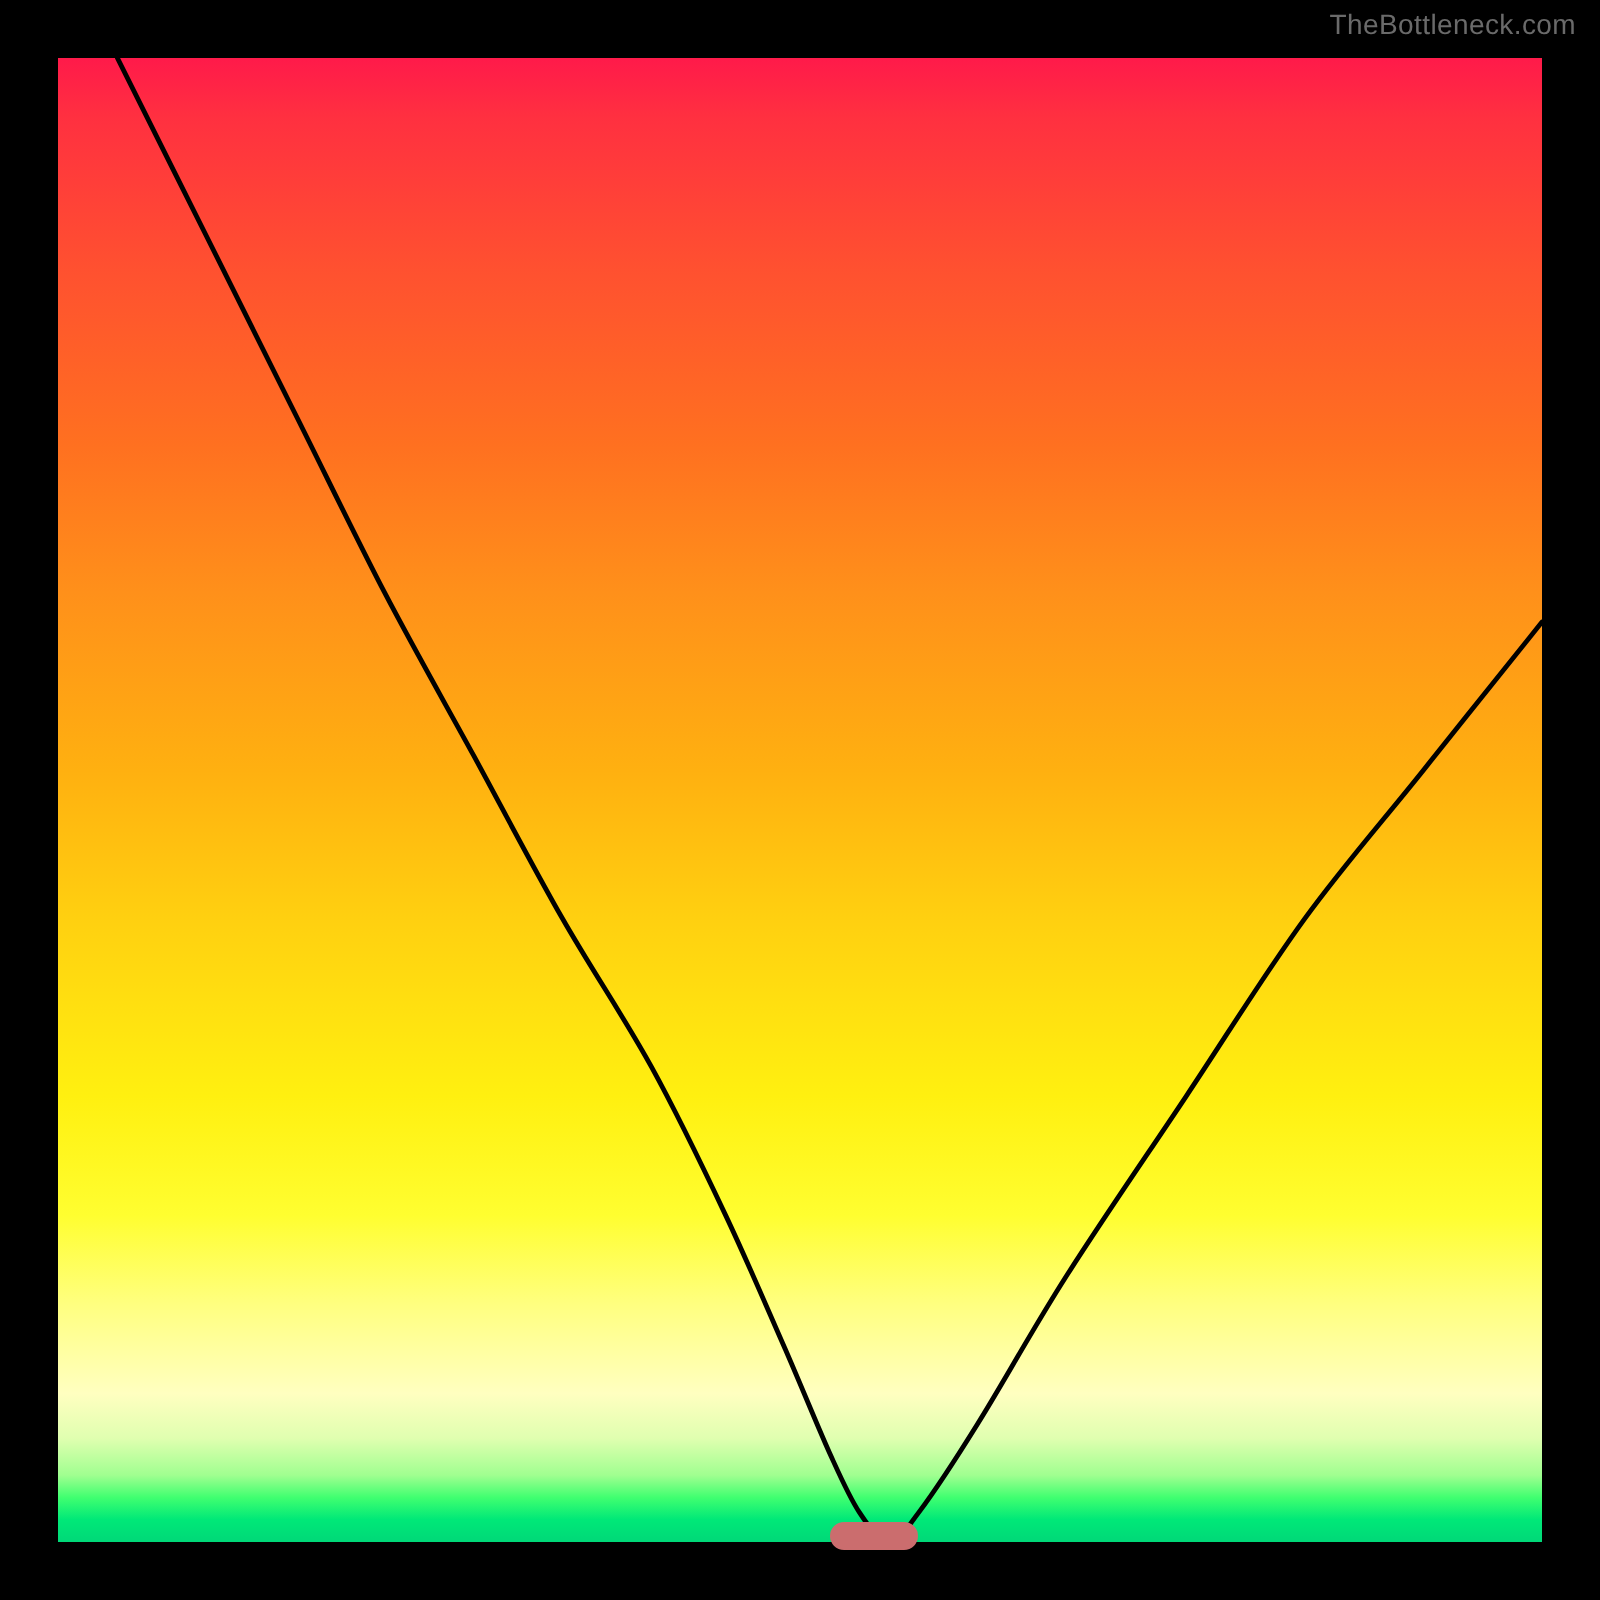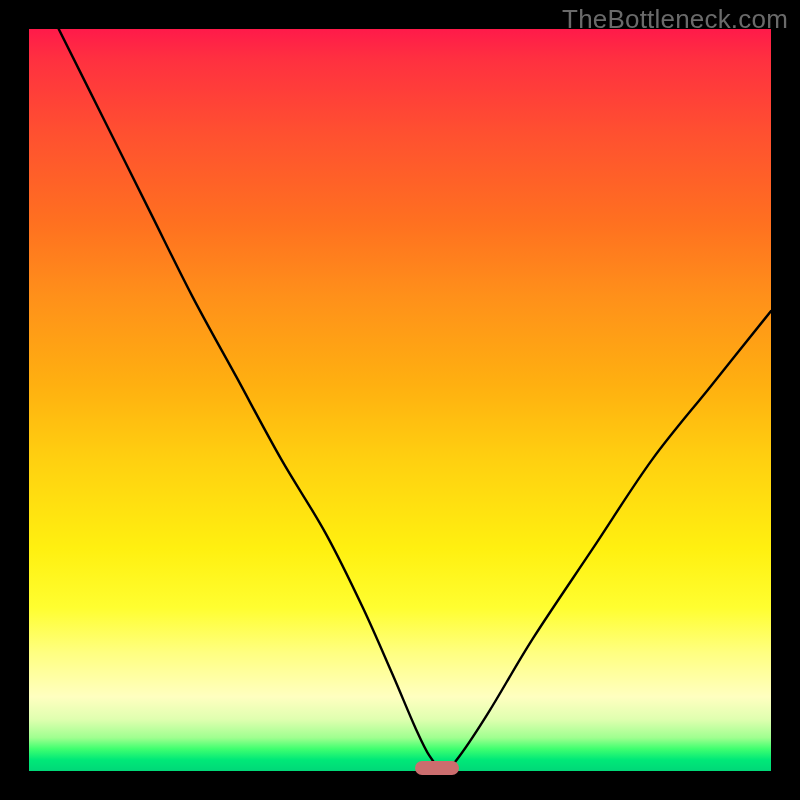--- a/index.html
+++ b/index.html
@@ -34,21 +34,21 @@
       #40ff70 97%,
       #00e878 98.5%,
       #00d878 100%
     );
   }
   .watermark {
     position: absolute;
     top: 4px;
     right: 12px;
     color: #6a6a6a;
-    font-size: 26px;
+    font-size: 14px;
     font-weight: 400;
     z-index: 5;
     letter-spacing: 0.2px;
   }
   svg.curve {
     position: absolute;
     left: 29px;
     top: 29px;
     width: 742px;
     height: 742px;

